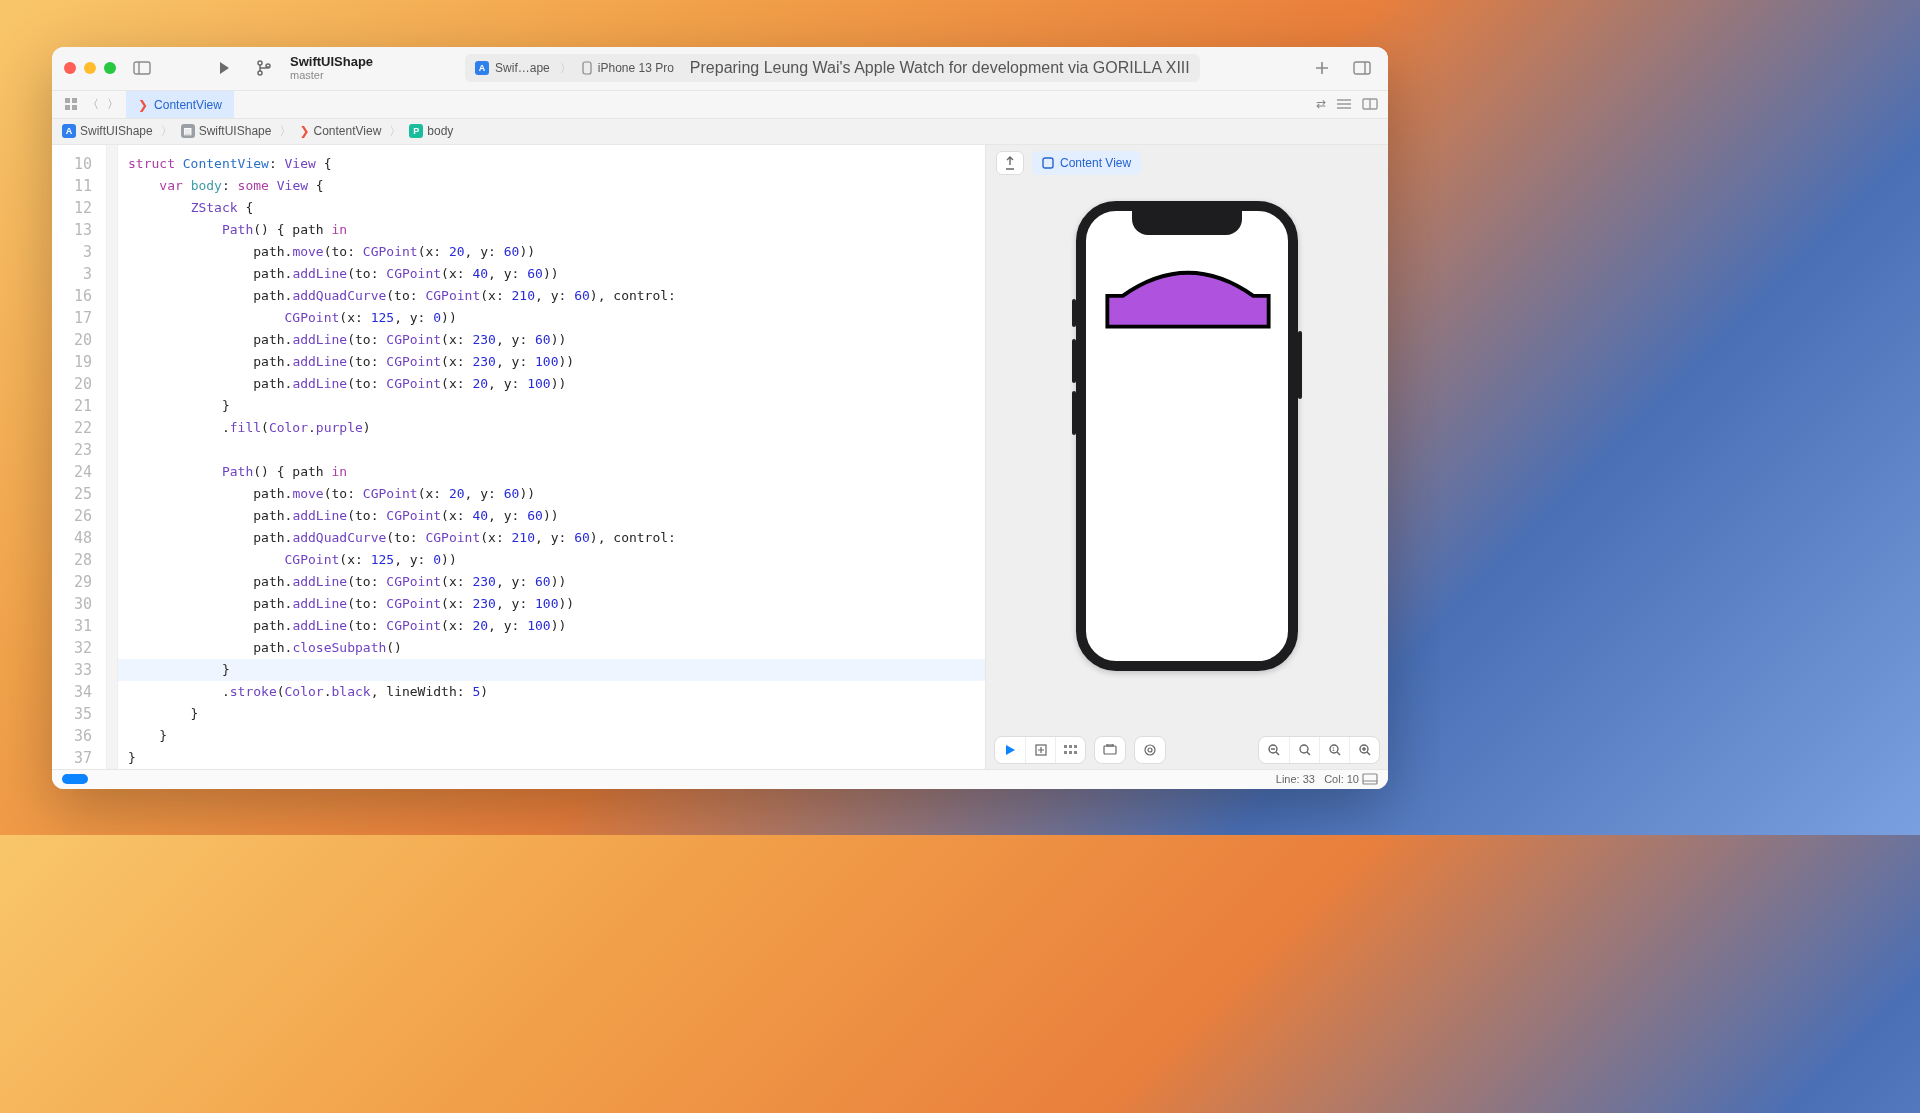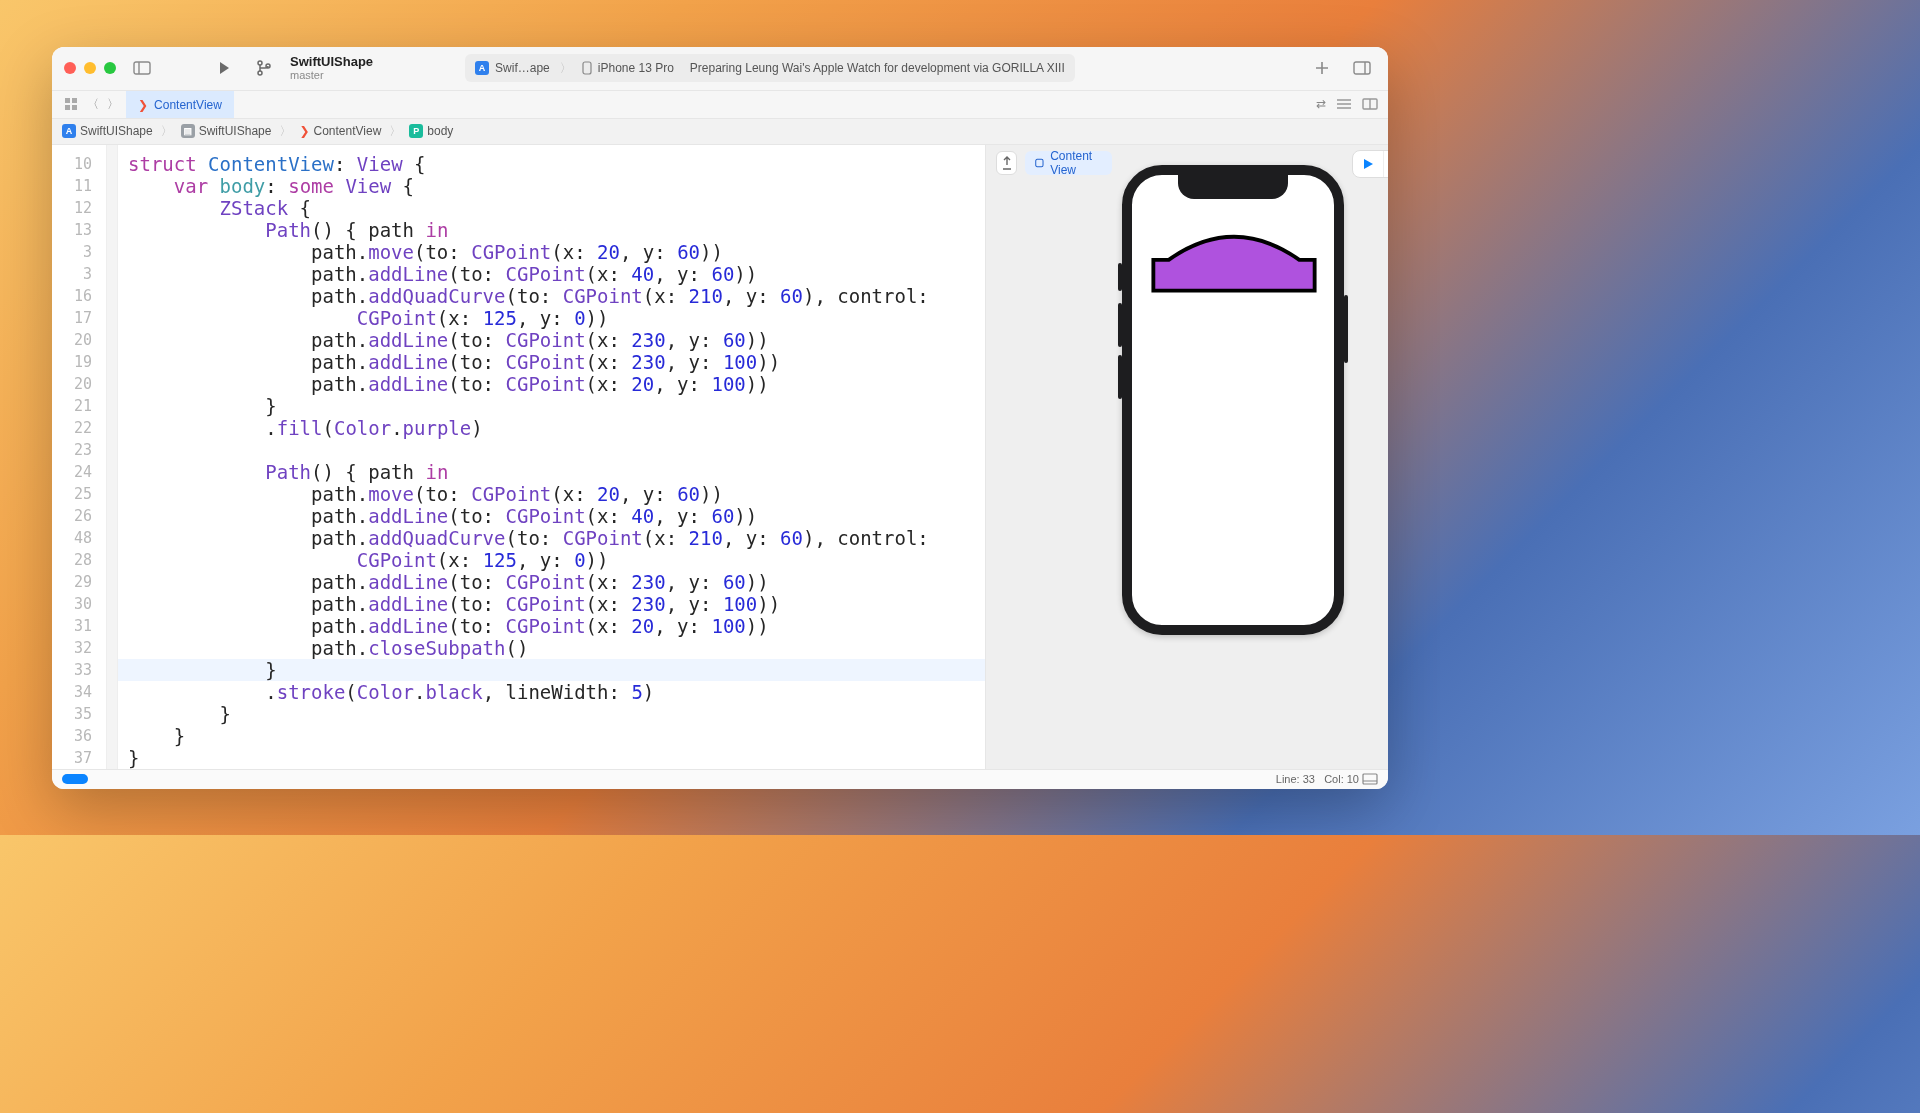--- a/index.html
+++ b/index.html
@@ -73,21 +73,21 @@
     flex:0 0 auto;
     margin-left: 80px;
     height:28px;
     background:#ececec;
     border-radius:6px;
     display:flex; align-items:center;
     font-size:12px; color:#555;
     padding:0 10px; gap:6px;
   }
   .run-target .sep { color:#bbb; padding:0 4px;}
-  .status-msg { font-size:12px; color:#555; margin-left:4px;}
+  .status-msg { font-size:16px; color:#555; margin-left:4px;}
   .tb-right { margin-left:auto; display:flex; align-items:center; gap:12px; color:#888; }
   svg { display:block; }
 
   
   .subtoolbar {
     height:28px;
     background: var(--toolbar-bg);
     border-bottom:1px solid var(--border-light);
     display:flex; align-items:center;
     padding:0 10px; gap:6px;
@@ -140,21 +140,21 @@
     font-size:15px;
     color:#b8b8b8;
     user-select:none;
     line-height:22px;
   }
   .gutter .gline { height:22px; padding-right:8px;}
   .code {
     flex:1;
     padding:8px 0 8px 10px;
     font-family:"SF Mono","Menlo",monospace;
-    font-size:19px;
+    font-size:13px;
     line-height:22px;
     white-space:pre;
     overflow:hidden;
     color:#262626;
   }
   .code .line { height:22px; }
   .code .hl-current { background:#eef5ff; margin-left:-10px; padding-left:10px; }
   .k-pink{color:var(--code-keyword);}
   .k-blue{color:var(--code-typeblue);}
   .k-purple{color:var(--code-purple);}
@@ -162,21 +162,21 @@
   .k-num{color:var(--code-num);}
 
   .fold-strip {
     width:12px; background:#f4f4f4; border-left:1px solid #eee; border-right:1px solid #eee;
   }
 
   
   .preview {
     width:402px;
     background:var(--preview-bg);
-    display:flex; flex-direction:row;
+    display:flex; flex-direction:column;
   }
   .preview-head {
     height:36px;
     display:flex; align-items:center; gap:8px;
     padding:6px 10px;
   }
   .pin-btn {
     width:28px; height:24px;
     background:#fff; border:1px solid #ddd; border-radius:6px;
     display:flex;align-items:center;justify-content:center;

